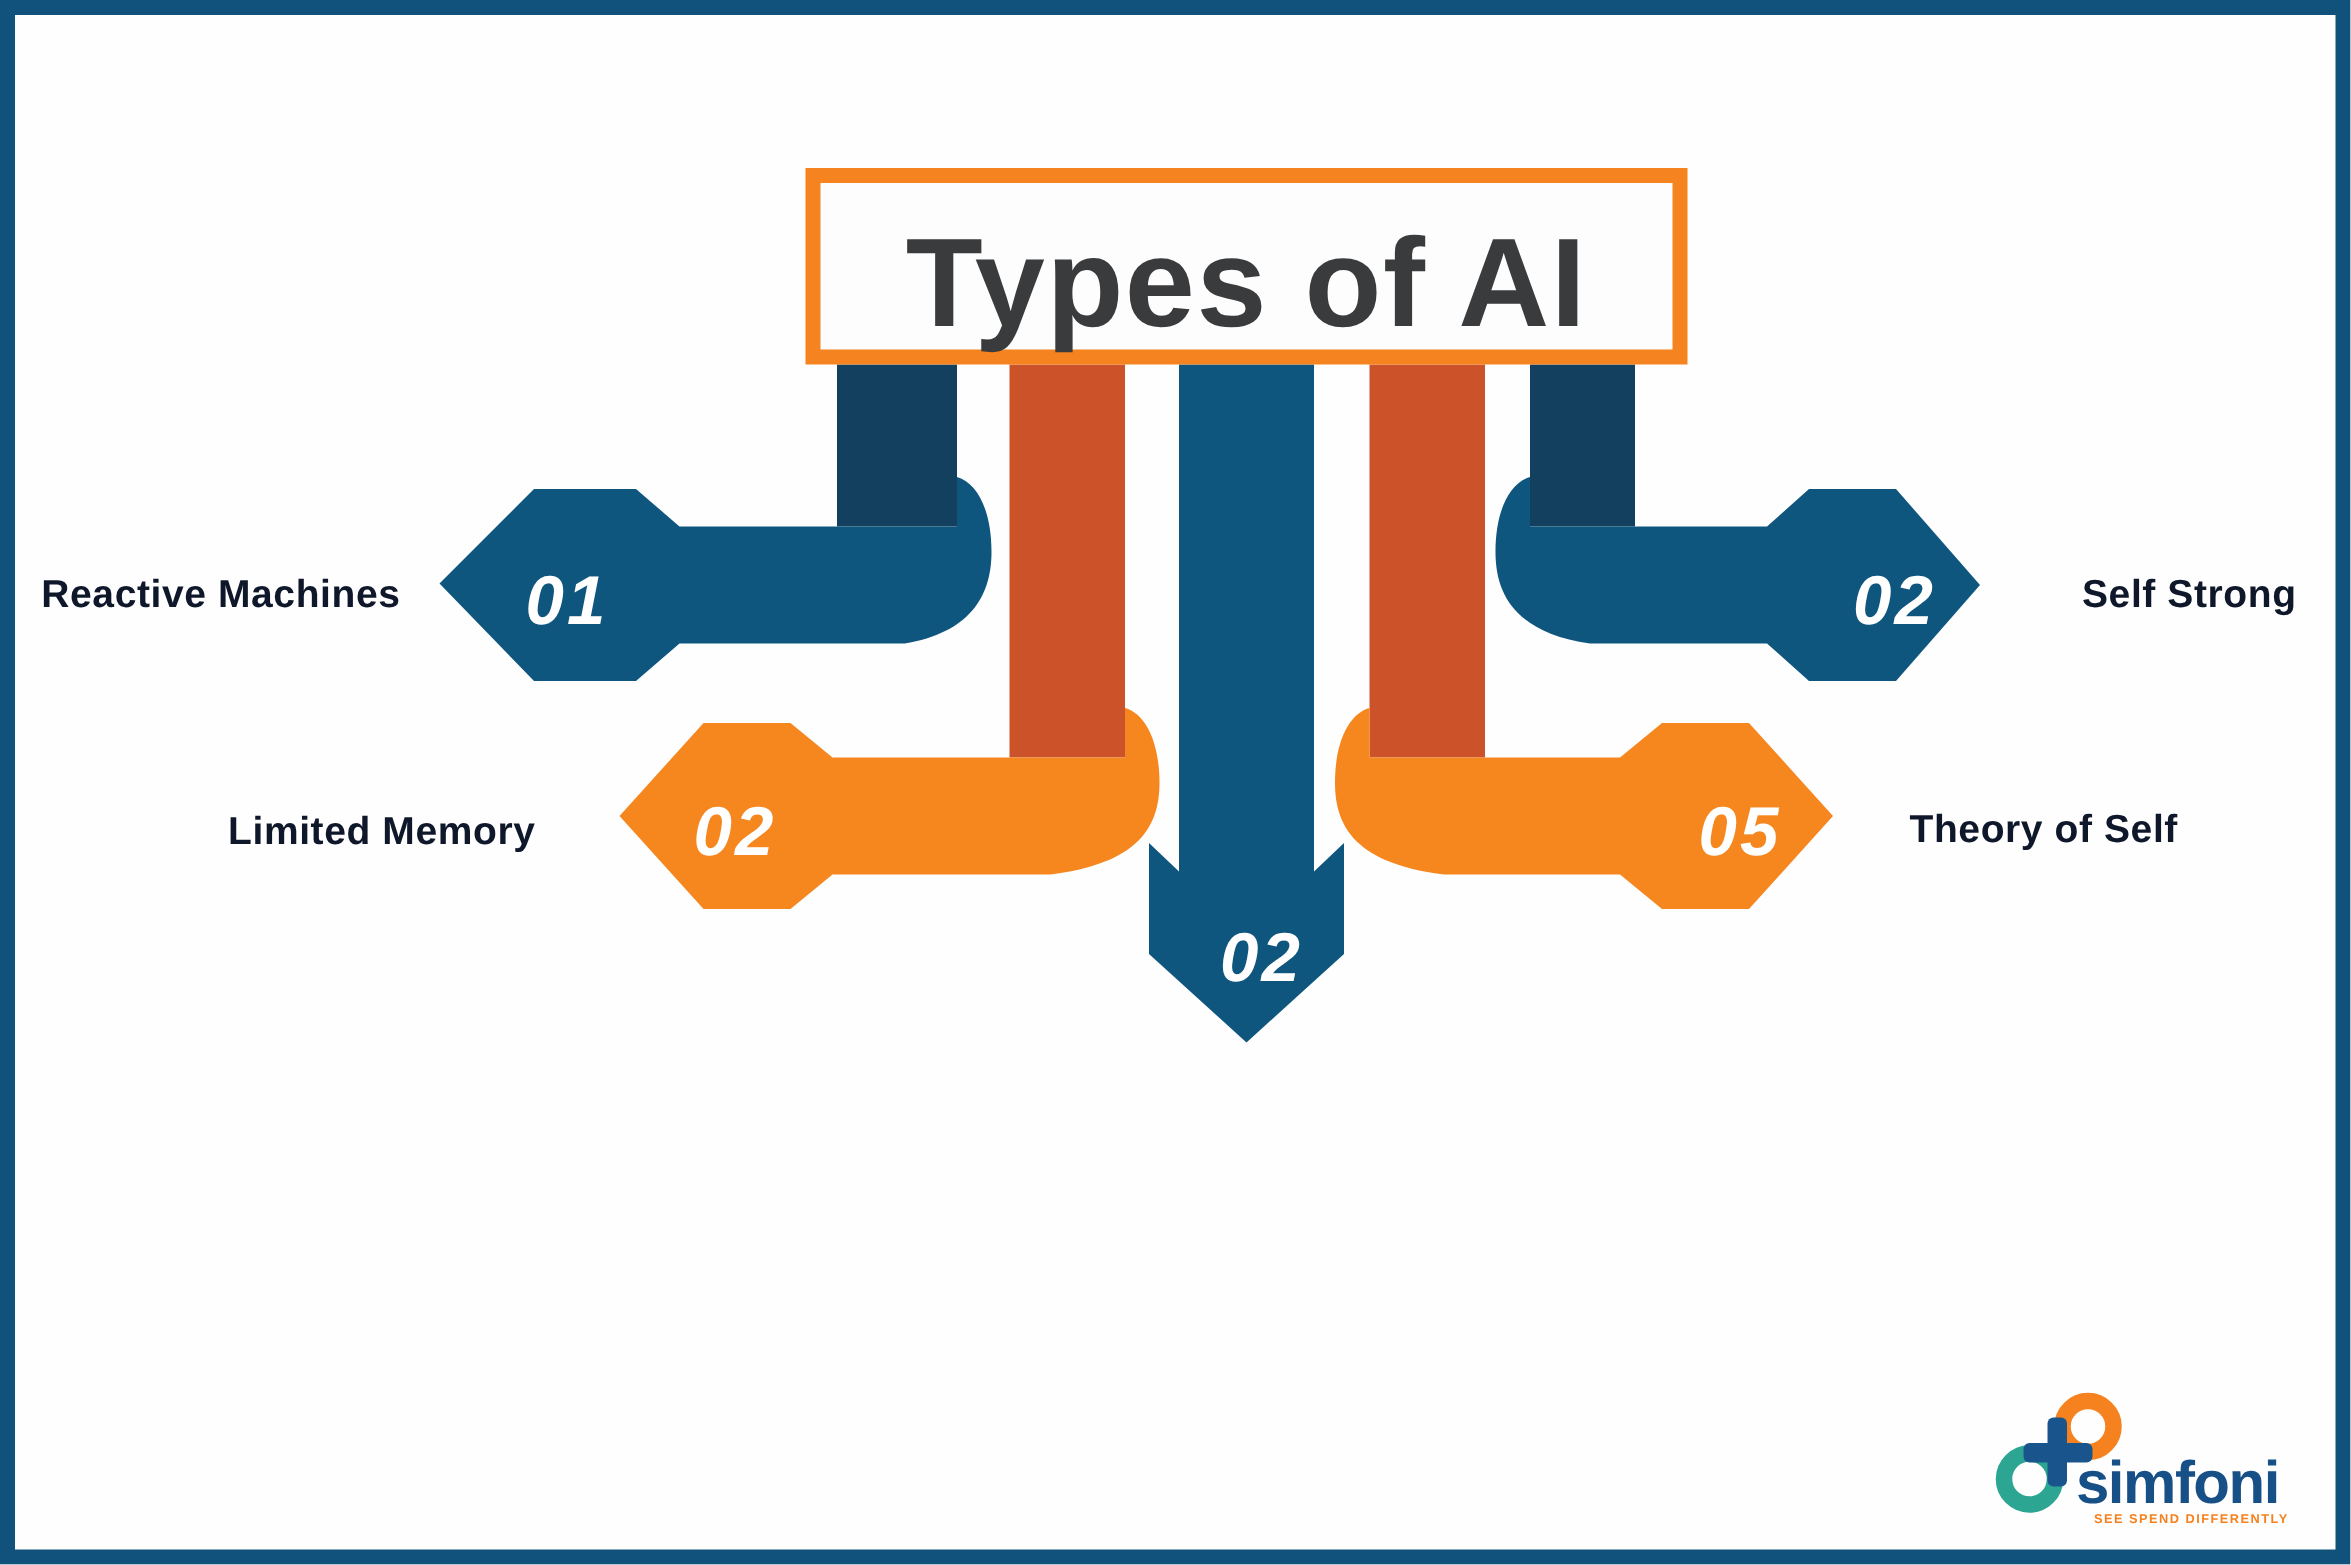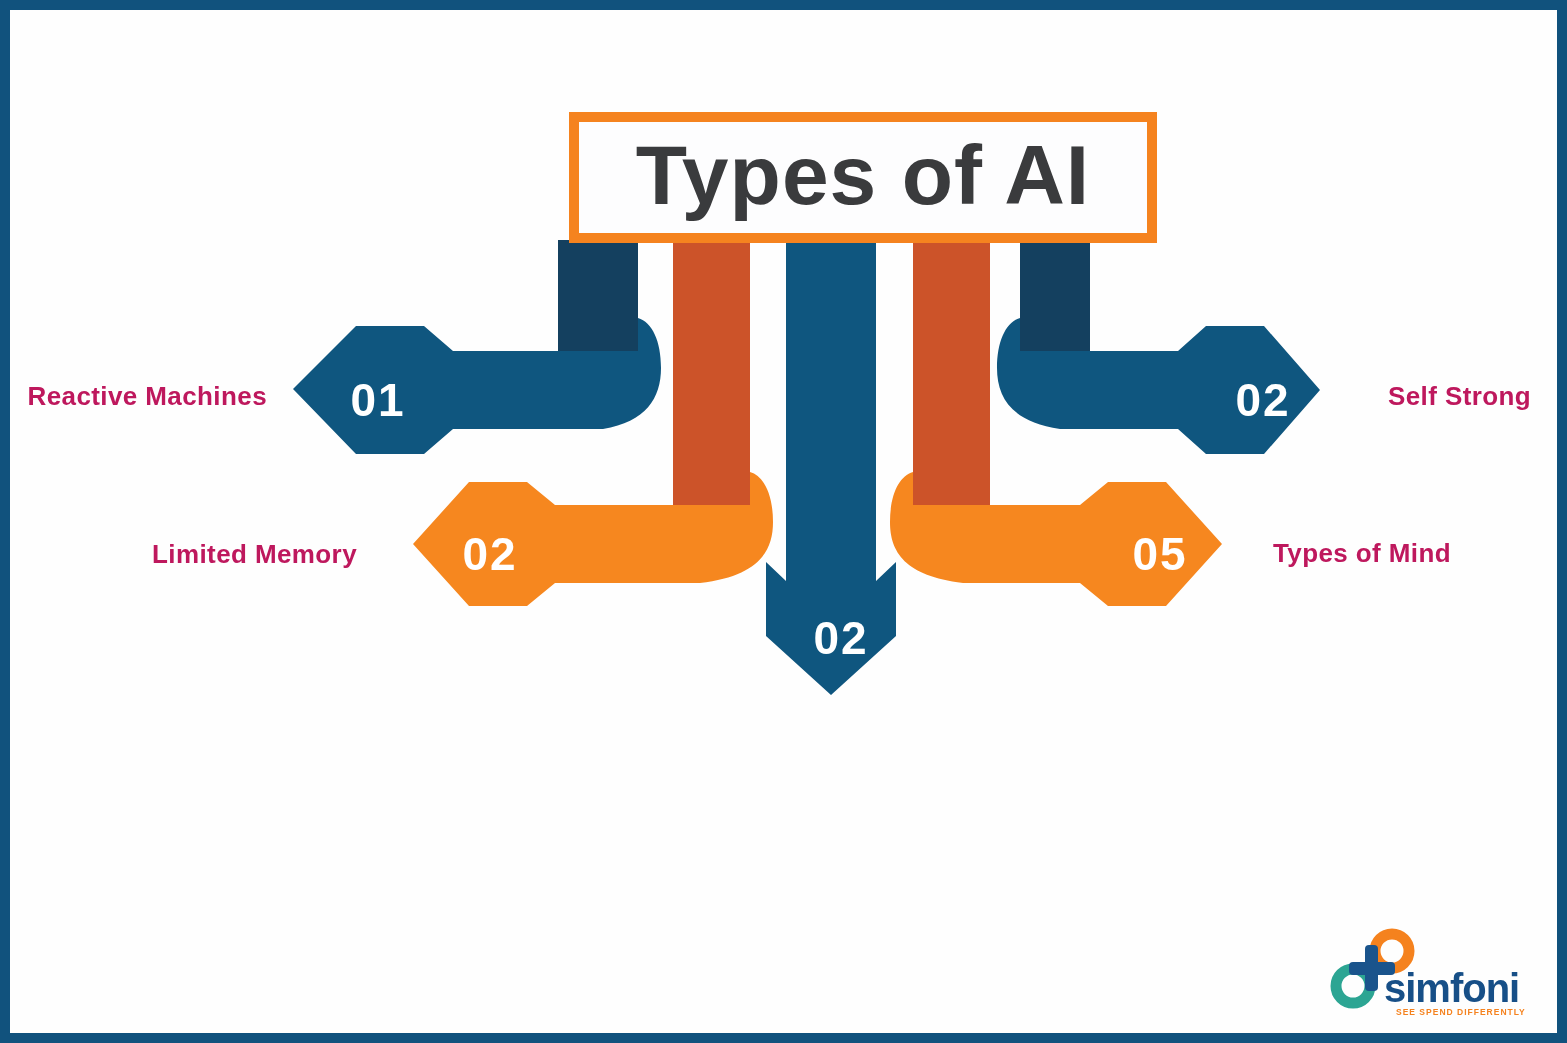--- a/index.html
+++ b/index.html
@@ -9,39 +9,38 @@
     box-sizing:border-box;
     border:10px solid #11527D;
     background:#FEFEFE;
     overflow:hidden;
     font-family:"Liberation Sans", sans-serif;
   }
   .art{position:absolute;left:-10px;top:-10px;width:1567px;height:1043px;}
   .title-box{
     position:absolute;left:527px;top:102px;width:588px;height:131px;
     box-sizing:border-box;border:10px solid #F5831F;background:#FDFDFE;
-    display:flex;align-items:center;justify-content:center;
+    display:flex;align-items:flex-end;justify-content:center;
     z-index:3;
-    margin-left:32px;
   }
   .title-box span{
     font-size:84px;font-weight:700;color:#3A3B3D;letter-spacing:1px;
     line-height:1;transform:translateY(-3px);
   }
   .lbl{
     position:absolute;z-index:4;
-    font-size:26px;font-weight:700;color:#be185d;
+    font-size:26px;font-weight:700;color:#0f172a;
     white-space:nowrap;letter-spacing:.4px;
     transform:translateY(-50%);
   }
   .lbl.centered{transform:translate(-50%,-50%);}
   .num{
     position:absolute;z-index:4;
     font-size:46px;font-weight:700;color:#FFFFFF;letter-spacing:2px;
-    transform:translate(-50%,-50%);line-height:1;
+    transform:translate(-50%,-50%);line-height:1;font-style:italic;
   }
   
   .lbl-reactive{right:1290px;top:386px;}
   .lbl-limited {right:1200px;top:544px;}
   .lbl-general {left:835px;top:719px;}
   .lbl-theory  {left:1263px;top:543px;}
   .lbl-self    {left:1378px;top:386px;}
   .num-1{left:368px;top:390px;}
   .num-2{left:480px;top:544px;}
   .num-3{left:831px;top:628px;}
@@ -99,16 +98,16 @@
   </div>
 
   <div class="num num-1">01</div>
   <div class="num num-2">02</div>
   <div class="num num-3">02</div>
   <div class="num num-4">05</div>
   <div class="num num-5">02</div>
 
   <div class="lbl lbl-reactive">Reactive Machines</div>
   <div class="lbl lbl-limited">Limited Memory</div>
-  <div class="lbl lbl-theory">Types of Mind</div>
+  <div class="lbl lbl-theory">Theory of Self</div>
   <div class="lbl lbl-self">Self Strong</div>
 
 </div>
 
 </body></html>

